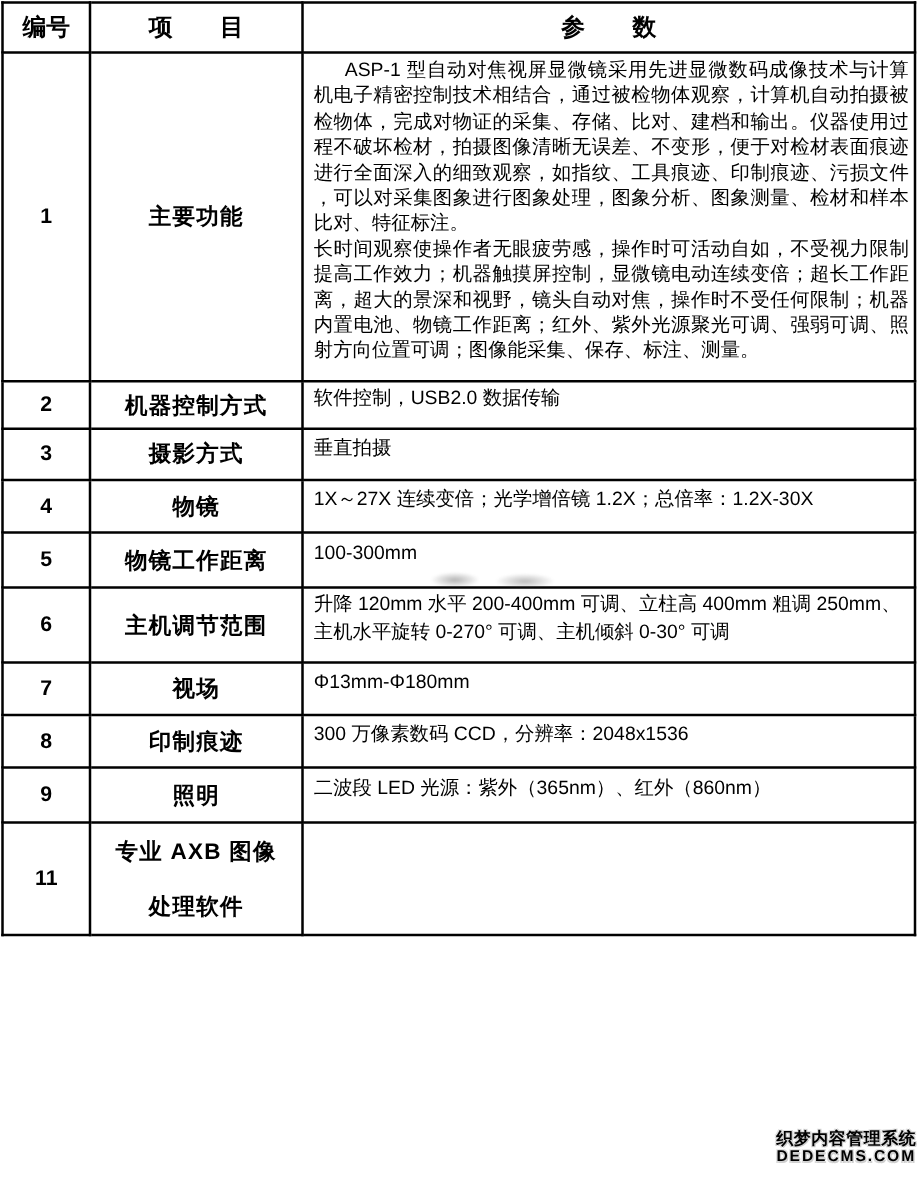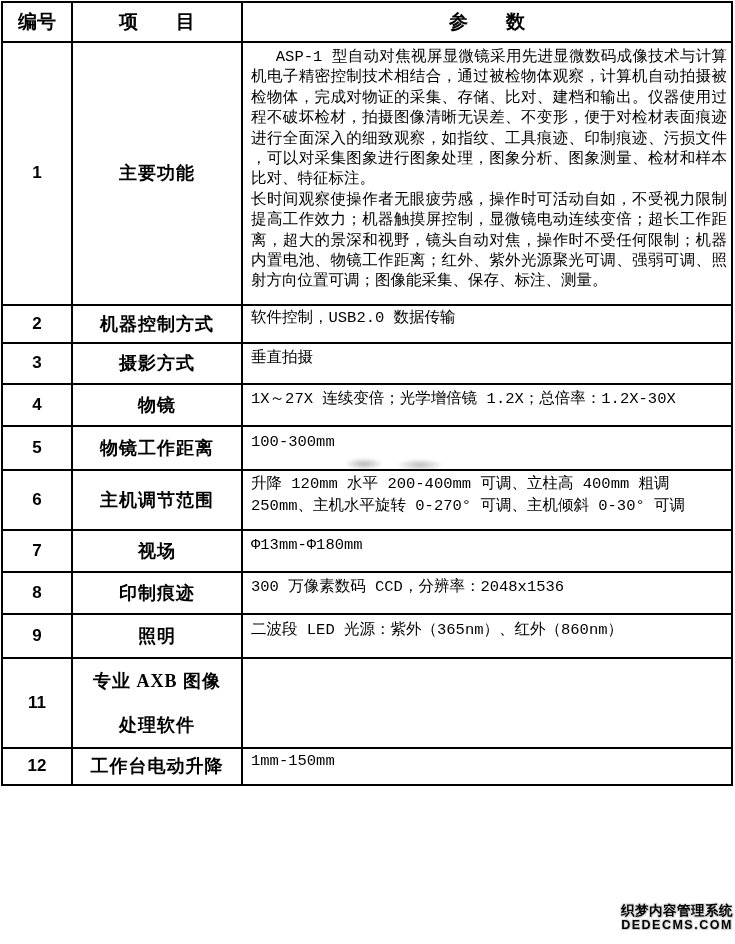--- a/index.html
+++ b/index.html
@@ -19,24 +19,24 @@
     font-size:19px;font-weight:bold;text-align:center;
     font-family:"Liberation Sans",sans-serif;padding:0;
   }
   td.num{
     text-align:center;vertical-align:middle;font-weight:bold;
     font-size:17px;font-family:"Liberation Sans",sans-serif;padding:0;
   }
   td.item{
     text-align:center;vertical-align:middle;font-weight:bold;
     font-size:18px;letter-spacing:1px;white-space:pre-line;
-    font-family:Liberation Serif, serif;padding:0 2px;
+    font-family:Liberation Sans, sans-serif;padding:0 2px;
   }
   td.param{
-    font-family:Liberation Mono, monospace;font-size:15.5px;
+    font-family:Liberation Sans, sans-serif;font-size:15.5px;
     vertical-align:middle;padding:2px 4px 12px 8px;line-height:21px;
   }
   td.param-multi{
     vertical-align:top;padding-top:4px;line-height:20.4px;
     text-align:justify;font-size:15.5px;
   }
   td.param-multi p{margin:0;}
   td.param-multi p.p1{text-indent:1.6em;}
   
   tr.h-head{height:40px;}
@@ -147,25 +147,20 @@
     </tr>
 
 
     <tr class="h-r11">
       <td class="num">11</td>
       <td class="item">专业 AXB 图像
 处理软件</td>
       <td class="param"></td>
     </tr>
 
-    <tr class="h-r12">
-      <td class="num">12</td>
-      <td class="item">工作台电动升降</td>
-      <td class="param">1mm-150mm</td>
-    </tr>
   </tbody>
     </table>
 
   <div class="faint-watermark"></div>
 
   <div class="site-watermark">
     <div class="wm-line1">织梦内容管理系统</div>
     <div class="wm-line2">DEDECMS.COM</div>
   </div>
 

